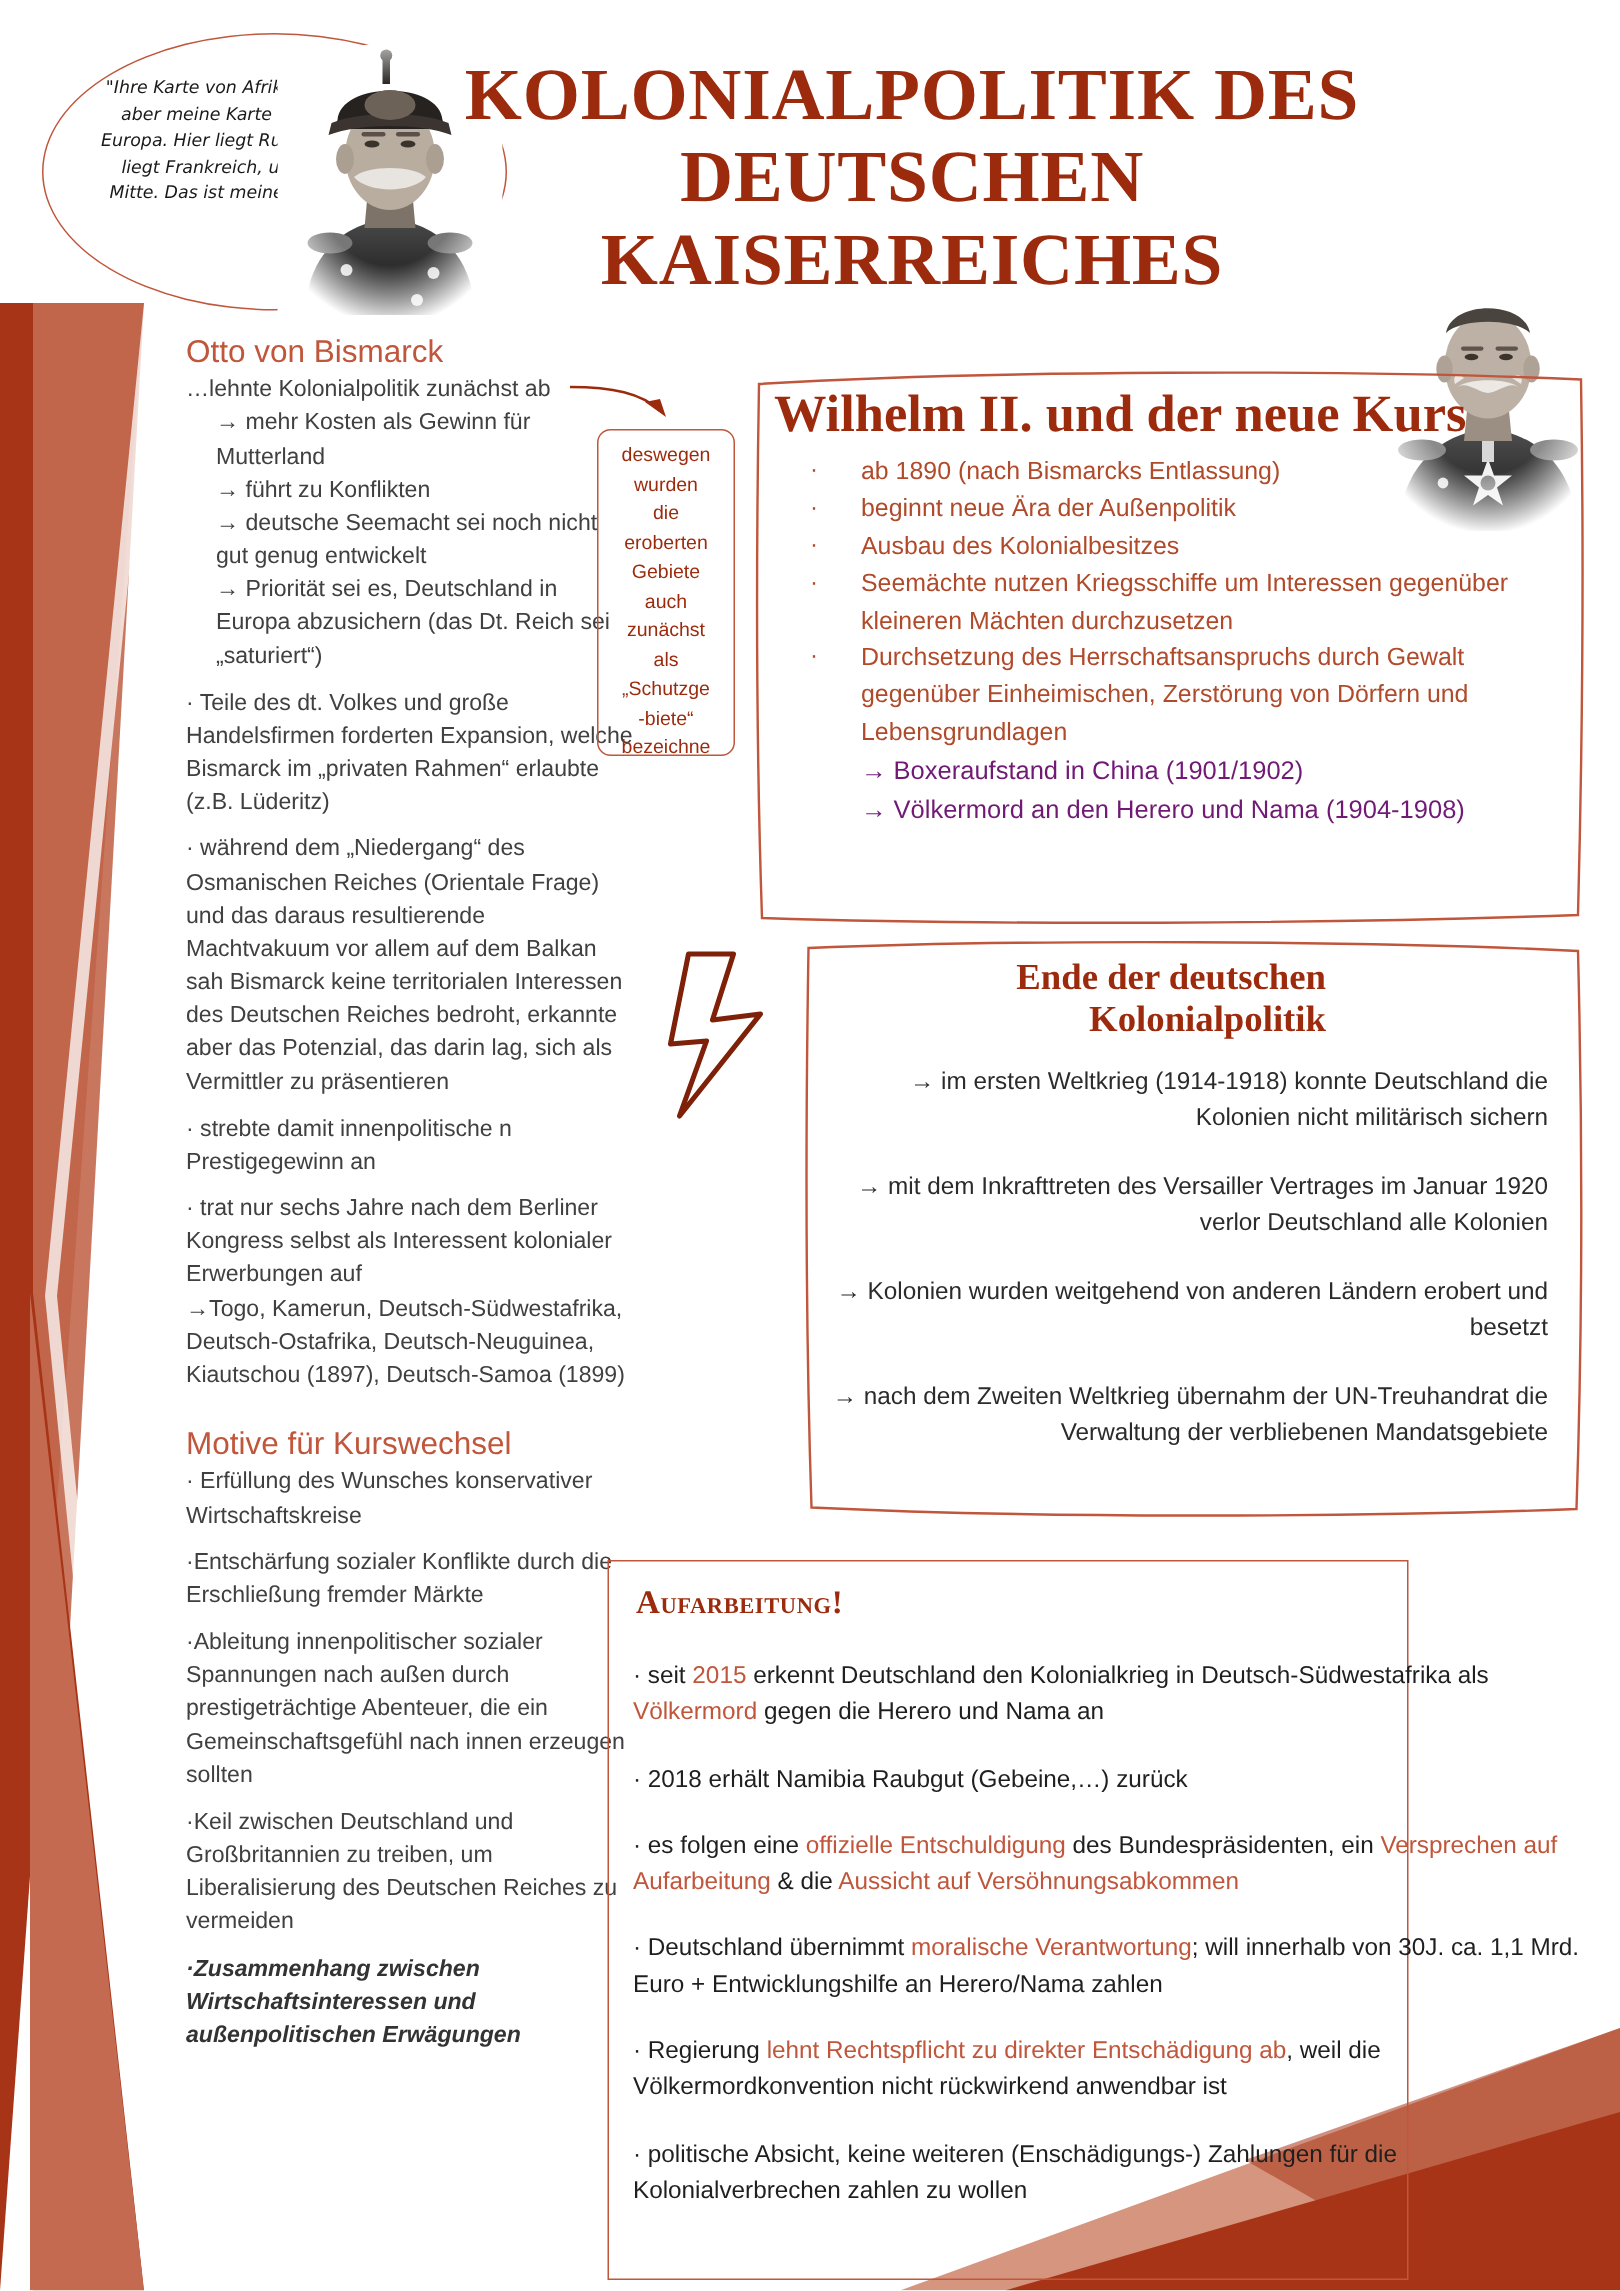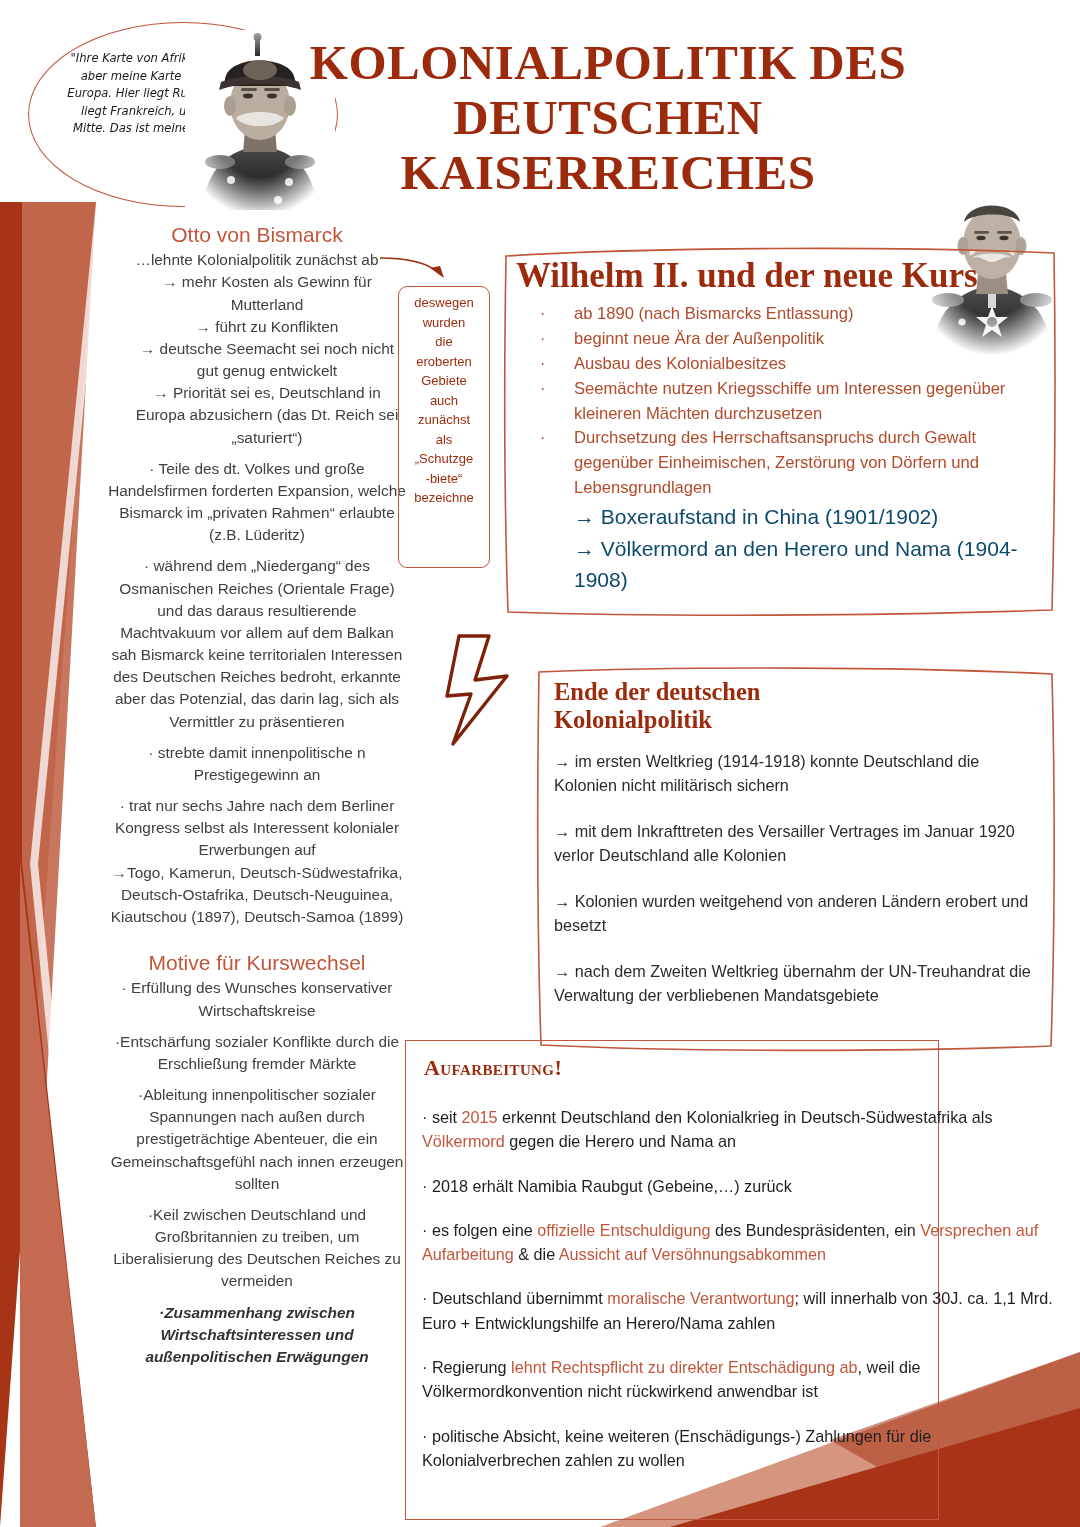--- a/index.html
+++ b/index.html
@@ -56,43 +56,42 @@
     font-weight: bold;
     font-size: 49px;
     line-height: 1.12;
     letter-spacing: 0.5px;
     text-align: center;
     color: #9C2B0E;
   }
 
   
   #left-col {
-    position: absolute; left: 108px; top: 222px; width: 298px;
+    position: absolute; left: 124px; top: 222px; width: 298px;
     color: #404040;
     font-size: 15.4px;
     line-height: 1.44;
-    text-align: center;
   }
   .col-heading {
     color: #C0563B;
     font-size: 21px;
     font-weight: normal;
     line-height: 1.2;
     margin-bottom: 2px;
   }
   .para { margin-bottom: 9px; }
   .para.tight { margin-bottom: 0px; }
   .sub { padding-left: 20px; text-indent: 0; }
   .bold-italic { font-weight: bold; font-style: italic; color: #333; }
   #motive-block { margin-top: 22px; }
 
   
   #callout-box {
     position: absolute; left: 398px; top: 286px;
-    width: 92px; height: 282px;
+    width: 92px; height: 218px;
     border: 1.4px solid #C0563B;
     border-radius: 9px;
     color: #9C2B0E;
     font-size: 13px;
     line-height: 1.50;
     text-align: center;
     padding-top: 6px;
   }
   #callout-arrow { position: absolute; left: 378px; top: 252px; width: 80px; height: 40px; }
 
@@ -113,29 +112,29 @@
     color: #B04A2A;
     font-size: 16.6px;
     line-height: 1.50;
     list-style: none;
   }
   #wilhelm-list li { position: relative; padding-left: 42px; }
   #wilhelm-list li .dot {
     position: absolute; left: 8px; top: 0;
     color: #B04A2A; font-size: 16px;
   }
-  .arrow-line { padding-left: 42px; color: #0c4a6e; font-size: 21px; line-height: 1.50; }
+  .arrow-line { padding-left: 42px; color: #701a75; font-size: 17px; line-height: 1.50; }
 
   
   #lightning { position: absolute; left: 437px; top: 624px; width: 100px; height: 124px; }
 
   
   #ende-box {
-    position: absolute; left: 534px; top: 664px;
-    width: 524px; height: 390px;
+    position: absolute; left: 534px; top: 624px;
+    width: 524px; height: 390px; text-align: right;
   }
   #ende-box .frame { position: absolute; inset: 0; }
   #ende-title {
     position: absolute; left: 20px; top: 14px; width: 330px;
     font-family: "Liberation Serif", serif;
     font-weight: bold; font-size: 24.5px; line-height: 1.14;
     color: #9C2B0E;
   }
   #ende-body {
     position: absolute; left: 20px; top: 86px; width: 478px;

